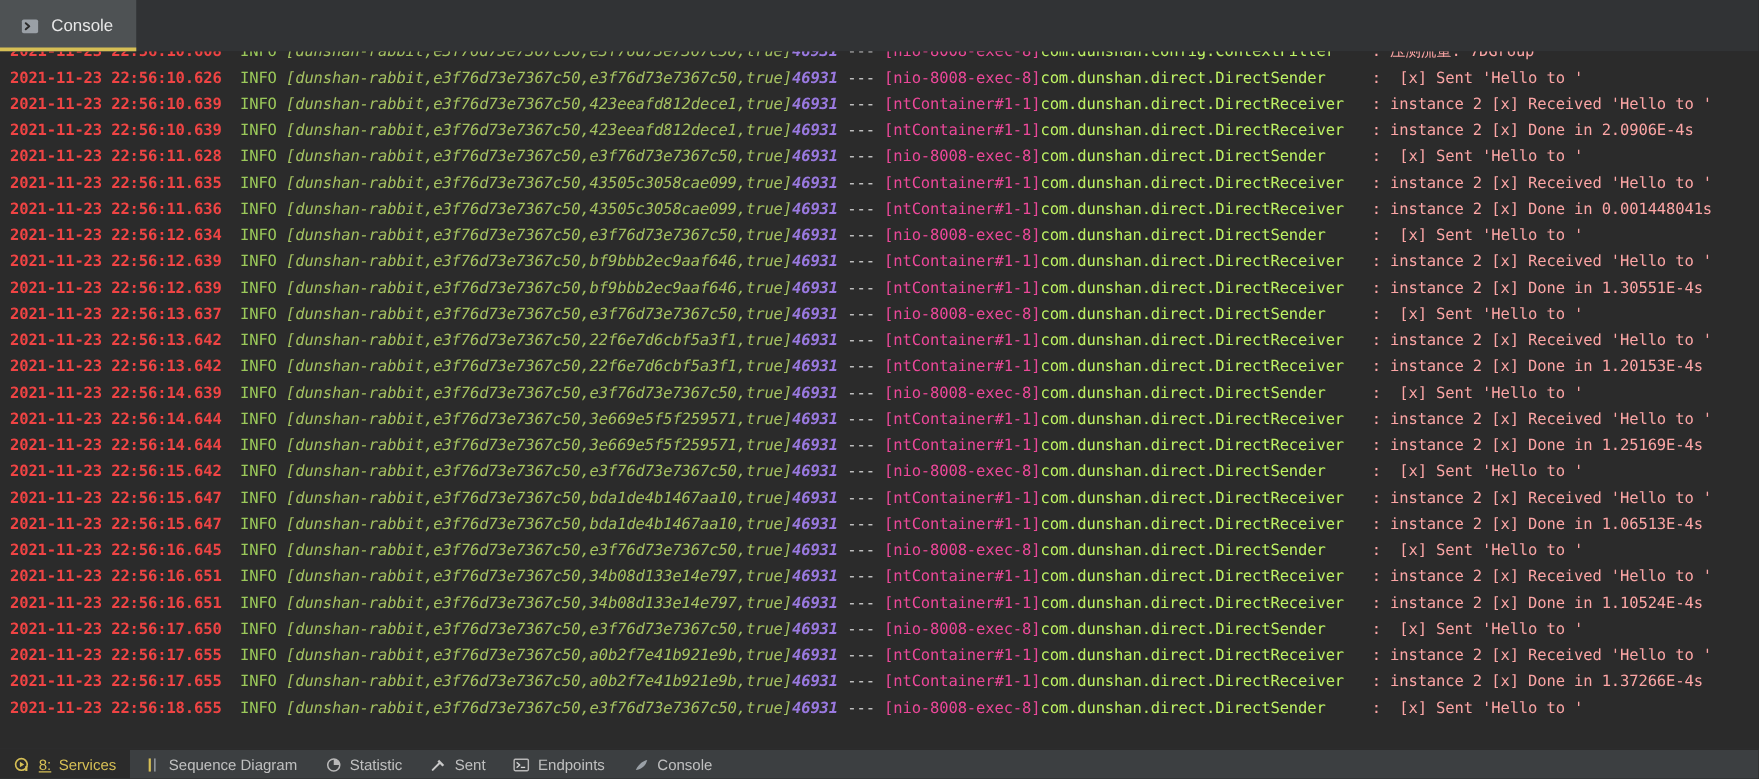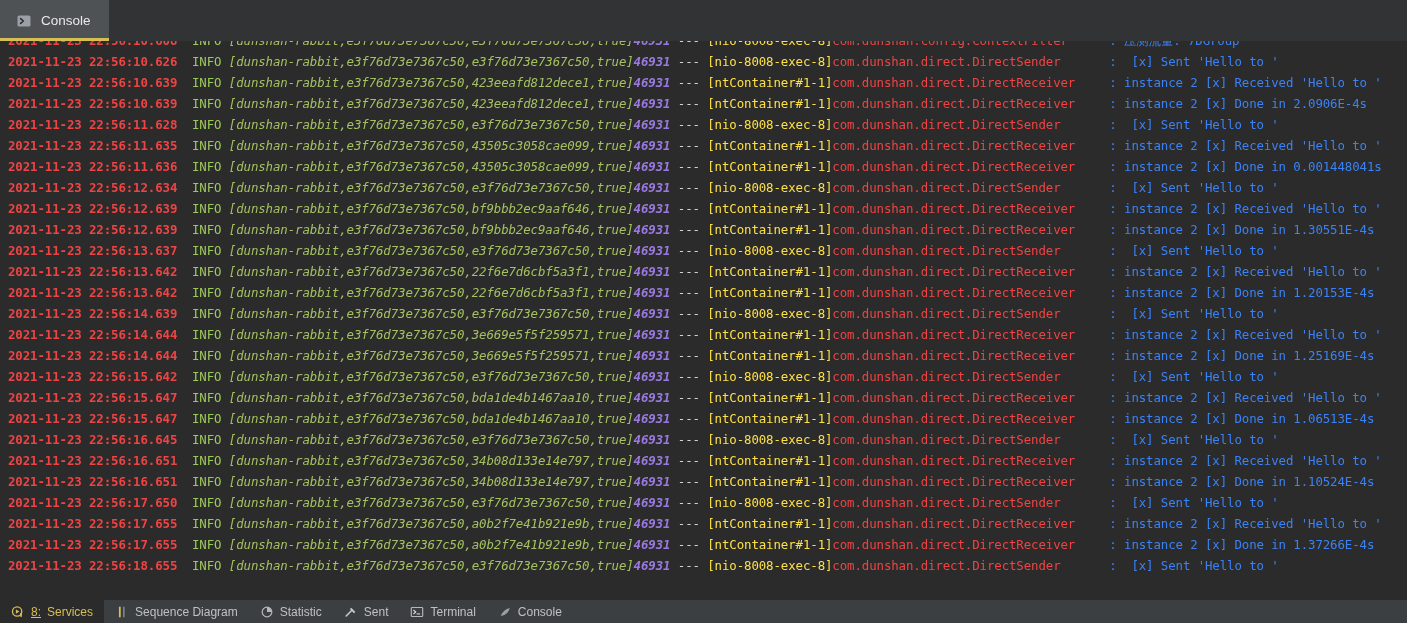--- a/index.html
+++ b/index.html
@@ -73,23 +73,23 @@
     height: 21px;
     padding-left: 8px;
     display: block;
     overflow: hidden;
   }
   .c-ts   { color: #ef4444; font-weight: bold; }
   .c-lvl  { color: #9bc95a; font-weight: normal; }
   .c-ctx  { color: #a5c261; font-style: italic; }
   .c-pid  { color: #9a79e0; font-weight: bold; font-style: italic; }
   .c-dash { color: #d4d4d4; }
-  .c-thr  { color: #fde047; }
-  .c-cls  { color: #ef4444; }
-  .c-msg  { color: #3b82f6; margin-left: 12px; }
+  .c-thr  { color: #ec4899; }
+  .c-cls  { color: #bef264; }
+  .c-msg  { color: #fca5a5; }
 
   
   .statusbar {
     height: 24px;
     min-height: 24px;
     background: #3c3f41;
     display: flex;
     align-items: stretch;
     font-size: 12px;
     color: #c0c0c0;
@@ -167,21 +167,21 @@
             <path d="M8.3 3.2 L13 7.9 L11.3 9.3 L6.8 4.7 Z" fill="#c8c8c8"></path>
           </svg></span>
         <span class="sb-label">Sent</span>
       </div>
       <div class="sb-item">
         <span class="sb-ico"><svg viewBox="0 0 16 16" width="14" height="14">
             <rect x="1.5" y="2.8" width="13" height="10.4" rx="1" fill="none" stroke="#b8b8b8" stroke-width="1.3"></rect>
             <path d="M4.2 6 L6.6 8 L4.2 10" fill="none" stroke="#d8d8d8" stroke-width="1.3" stroke-linecap="round" stroke-linejoin="round"></path>
             <rect x="7.6" y="9.6" width="4" height="1.2" fill="#d8d8d8"></rect>
           </svg></span>
-        <span class="sb-label">Terminal</span>
+        <span class="sb-label">Endpoints</span>
       </div>
       <div class="sb-item">
         <span class="sb-ico"><svg viewBox="0 0 16 16" width="14" height="14">
             <path d="M13.5 3.5 C12 9 8 12 3 12.5 C5 8 9 4.5 13.5 3.5 Z" fill="#9aa0a6"></path>
           </svg></span>
         <span class="sb-label">Console</span>
       </div>
     </div>
 
 </div>

